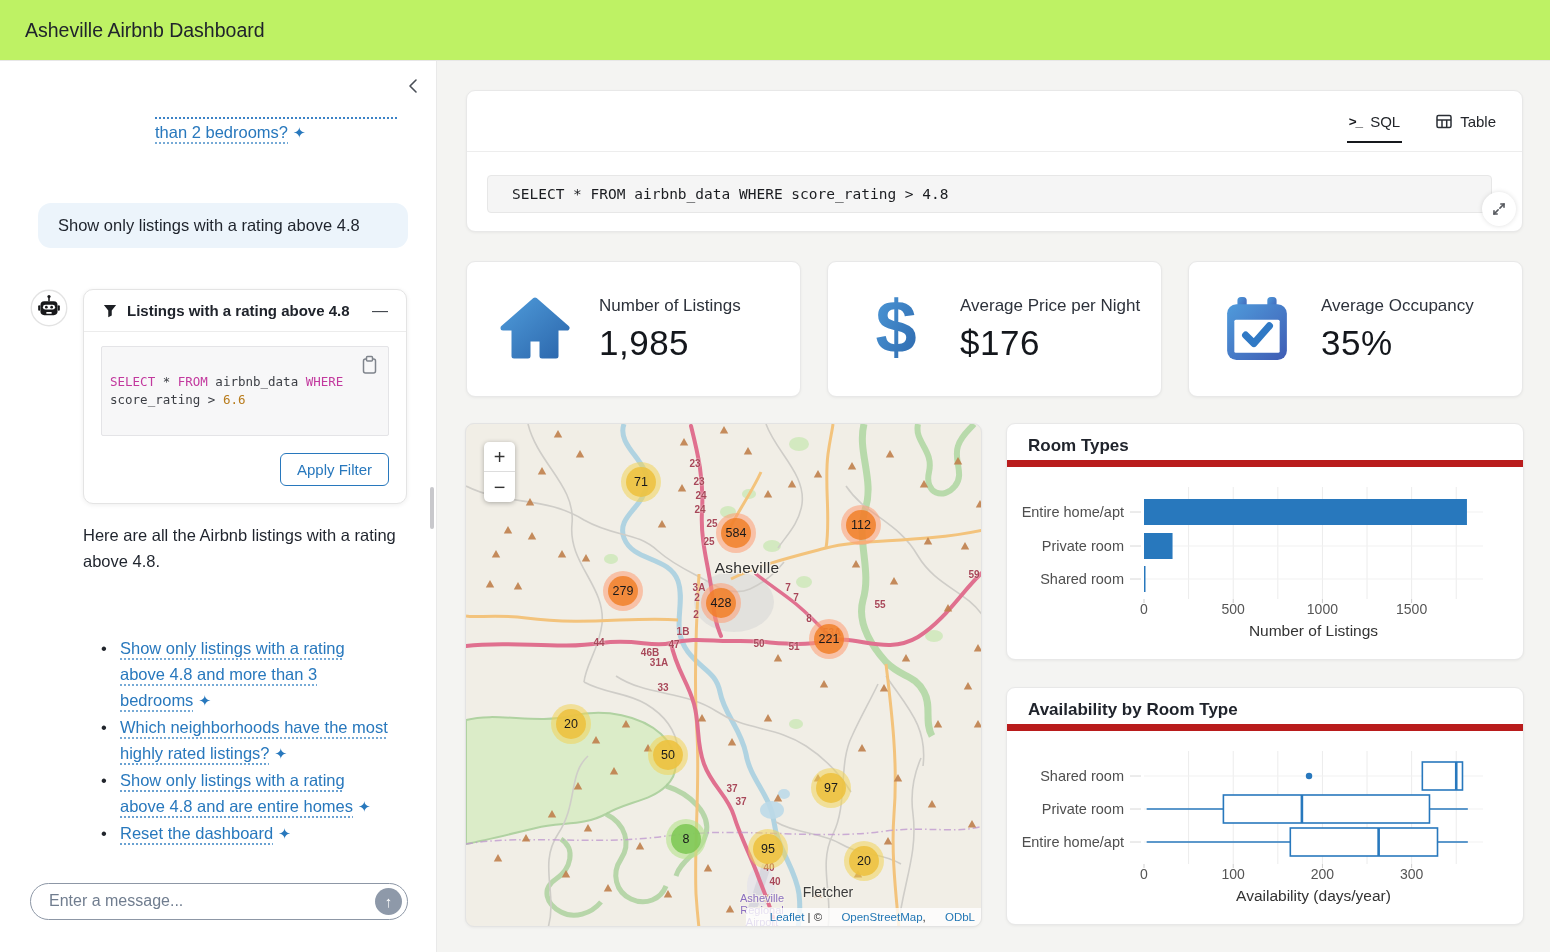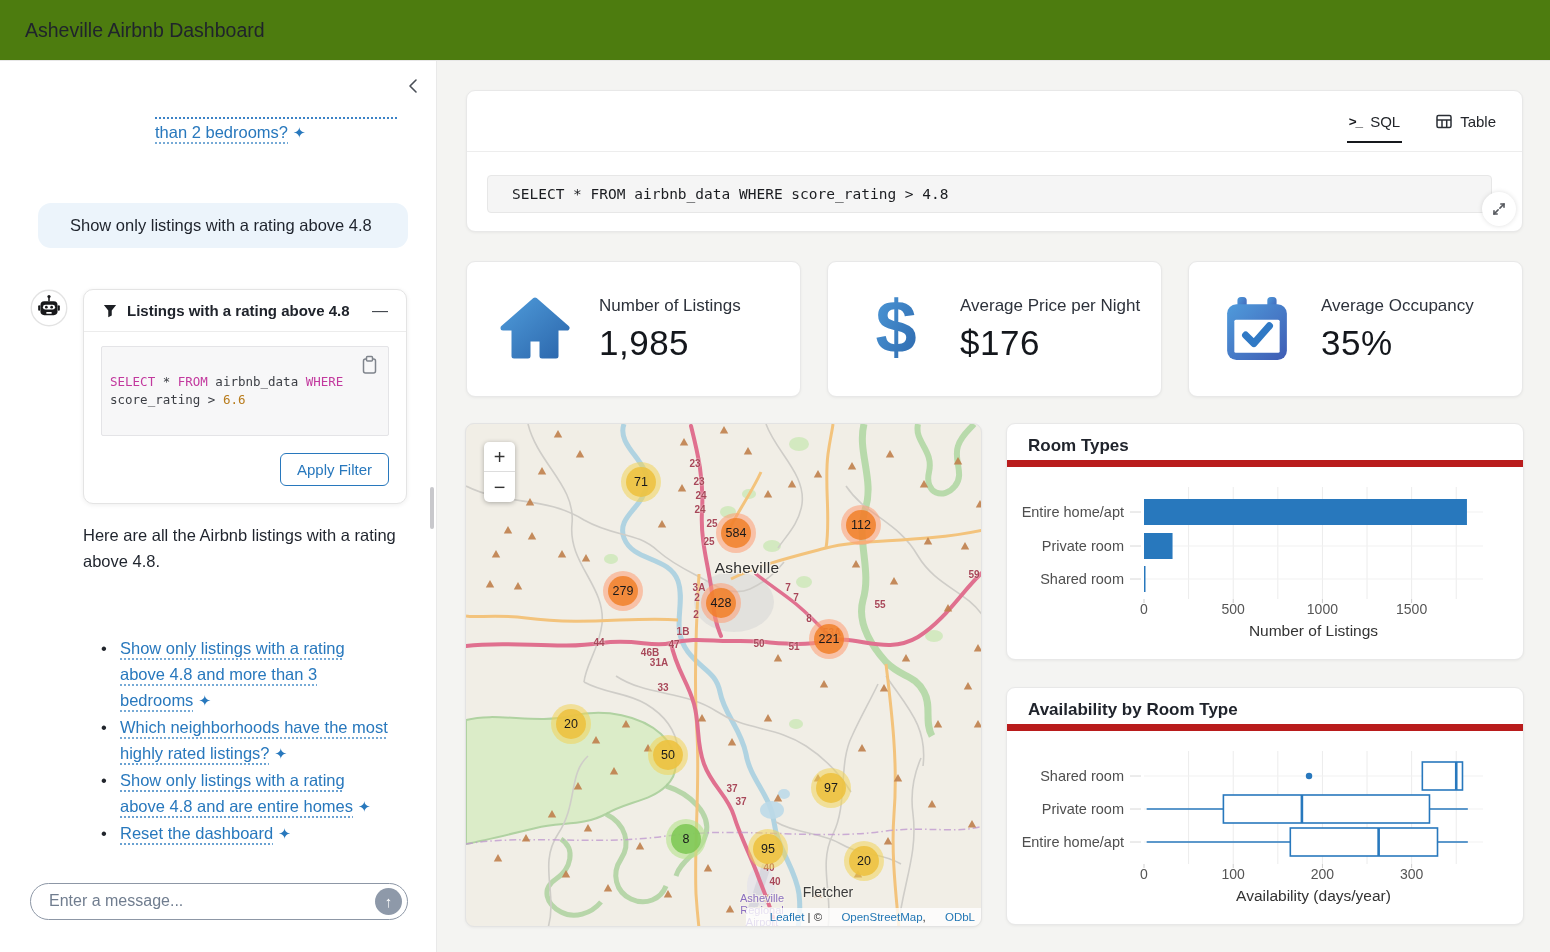--- a/index.html
+++ b/index.html
@@ -1,30 +1,30 @@
 <!DOCTYPE html>
 <html><head>
 <meta charset="utf-8">
 <style>
   * { margin:0; padding:0; box-sizing:border-box; }
   html,body { width:1550px; height:952px; }
   body { font-family:"Liberation Sans", sans-serif; background:#f4f4f2; position:relative; overflow:hidden; color:#21252c; }
 
   
-  .topbar { position:absolute; left:0; top:0; width:1550px; height:61px; background:#4d7c0f; border-bottom:1px solid #e7e7e7; z-index:30; }
+  .topbar { position:absolute; left:0; top:0; width:1550px; height:61px; background:#bef264; border-bottom:1px solid #e7e7e7; z-index:30; }
   .topbar h1 { position:absolute; left:25px; top:0; line-height:61px; font-size:19.5px; font-weight:500; color:#20242c; }
 
   
   .sidebar { position:absolute; left:0; top:61px; width:437px; height:891px; background:#fff; border-right:1px solid #e9e9e9; z-index:20; }
   .collapse-btn { position:absolute; right:13px; top:16px; width:18px; height:18px; cursor:pointer; }
   .trunc-link { position:absolute; left:155px; top:56px; width:242px; border-top:2px dotted #3b82c6; padding-top:4px; font-size:16.5px; }
   a.sugg { color:#2878bd; text-decoration:none; cursor:pointer; }
   a.sugg .lk { text-decoration:underline dotted; text-decoration-color:#4a8ec9; text-underline-offset:5px; }
   a.sugg .star { margin-left:5px; font-size:15px; text-decoration:none; }
-  .user-bubble { position:absolute; left:38px; top:142px; width:370px; background:#ecf4fb; border-radius:13px; padding:13px 32px; font-size:16.5px; color:#1e232c; }
+  .user-bubble { position:absolute; left:38px; top:142px; width:370px; background:#ecf4fb; border-radius:13px; padding:13px 20px; font-size:16.5px; color:#1e232c; }
   .bot-row { position:absolute; left:30px; top:227px; width:378px; }
   .avatar { position:absolute; left:0; top:1px; width:38px; height:38px; }
   .filter-card { position:absolute; left:53px; top:1px; width:324px; background:#fff; border:1px solid #e4e4e4; border-radius:10px; box-shadow:0 1px 5px rgba(0,0,0,.07); }
   .fc-head { display:flex; align-items:center; height:41px; padding:0 14px 0 19px; }
   .fc-title { font-size:15px; font-weight:bold; color:#20242c; margin-left:10px; flex:1; }
   .fc-min { font-size:16px; color:#41454c; cursor:pointer; line-height:1; padding:2px 4px; }
   .fc-divider { height:1px; background:#ececec; }
   .fc-code { position:relative; margin:14px 17px 0 17px; height:90px; background:#f7f7f8; border:1px solid #e4e4e7; border-radius:2px; padding:26px 14px 0 8px; font-family:"DejaVu Sans Mono", monospace; font-size:12.5px; line-height:18px; color:#3c3f45; }
   .fc-code .kw { color:#c2399e; }
   .fc-code .num { color:#b87c1d; }

